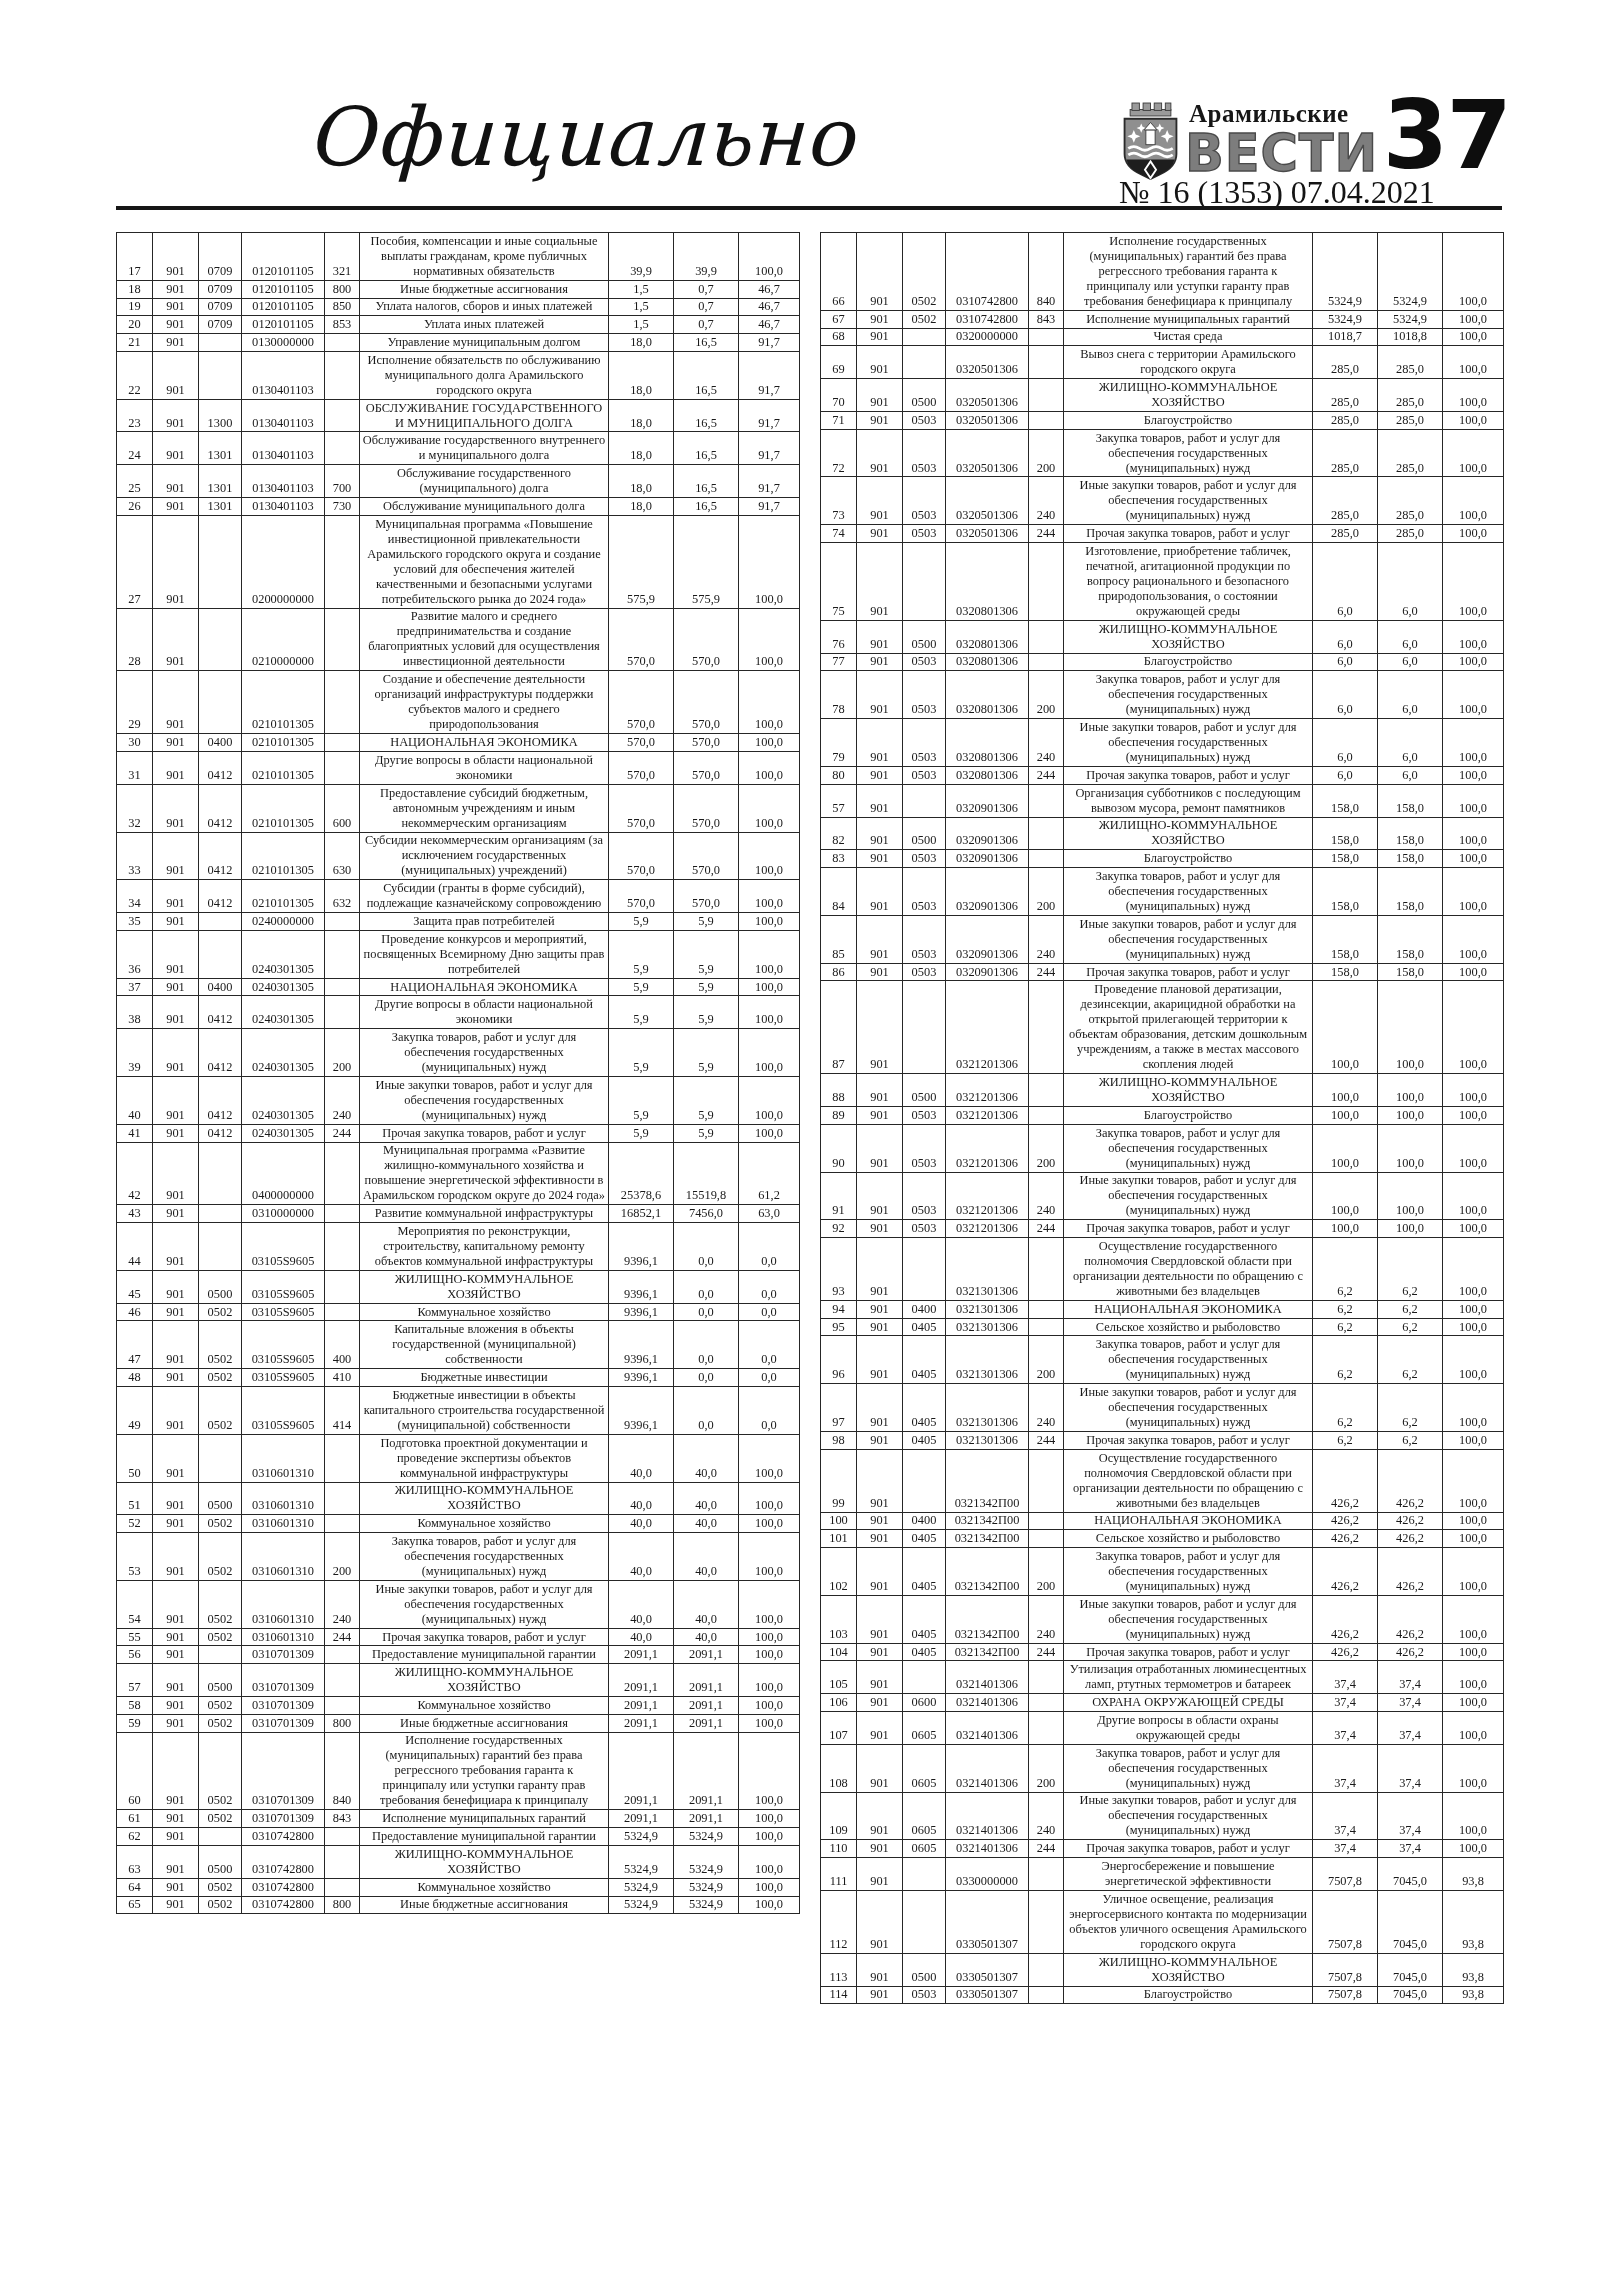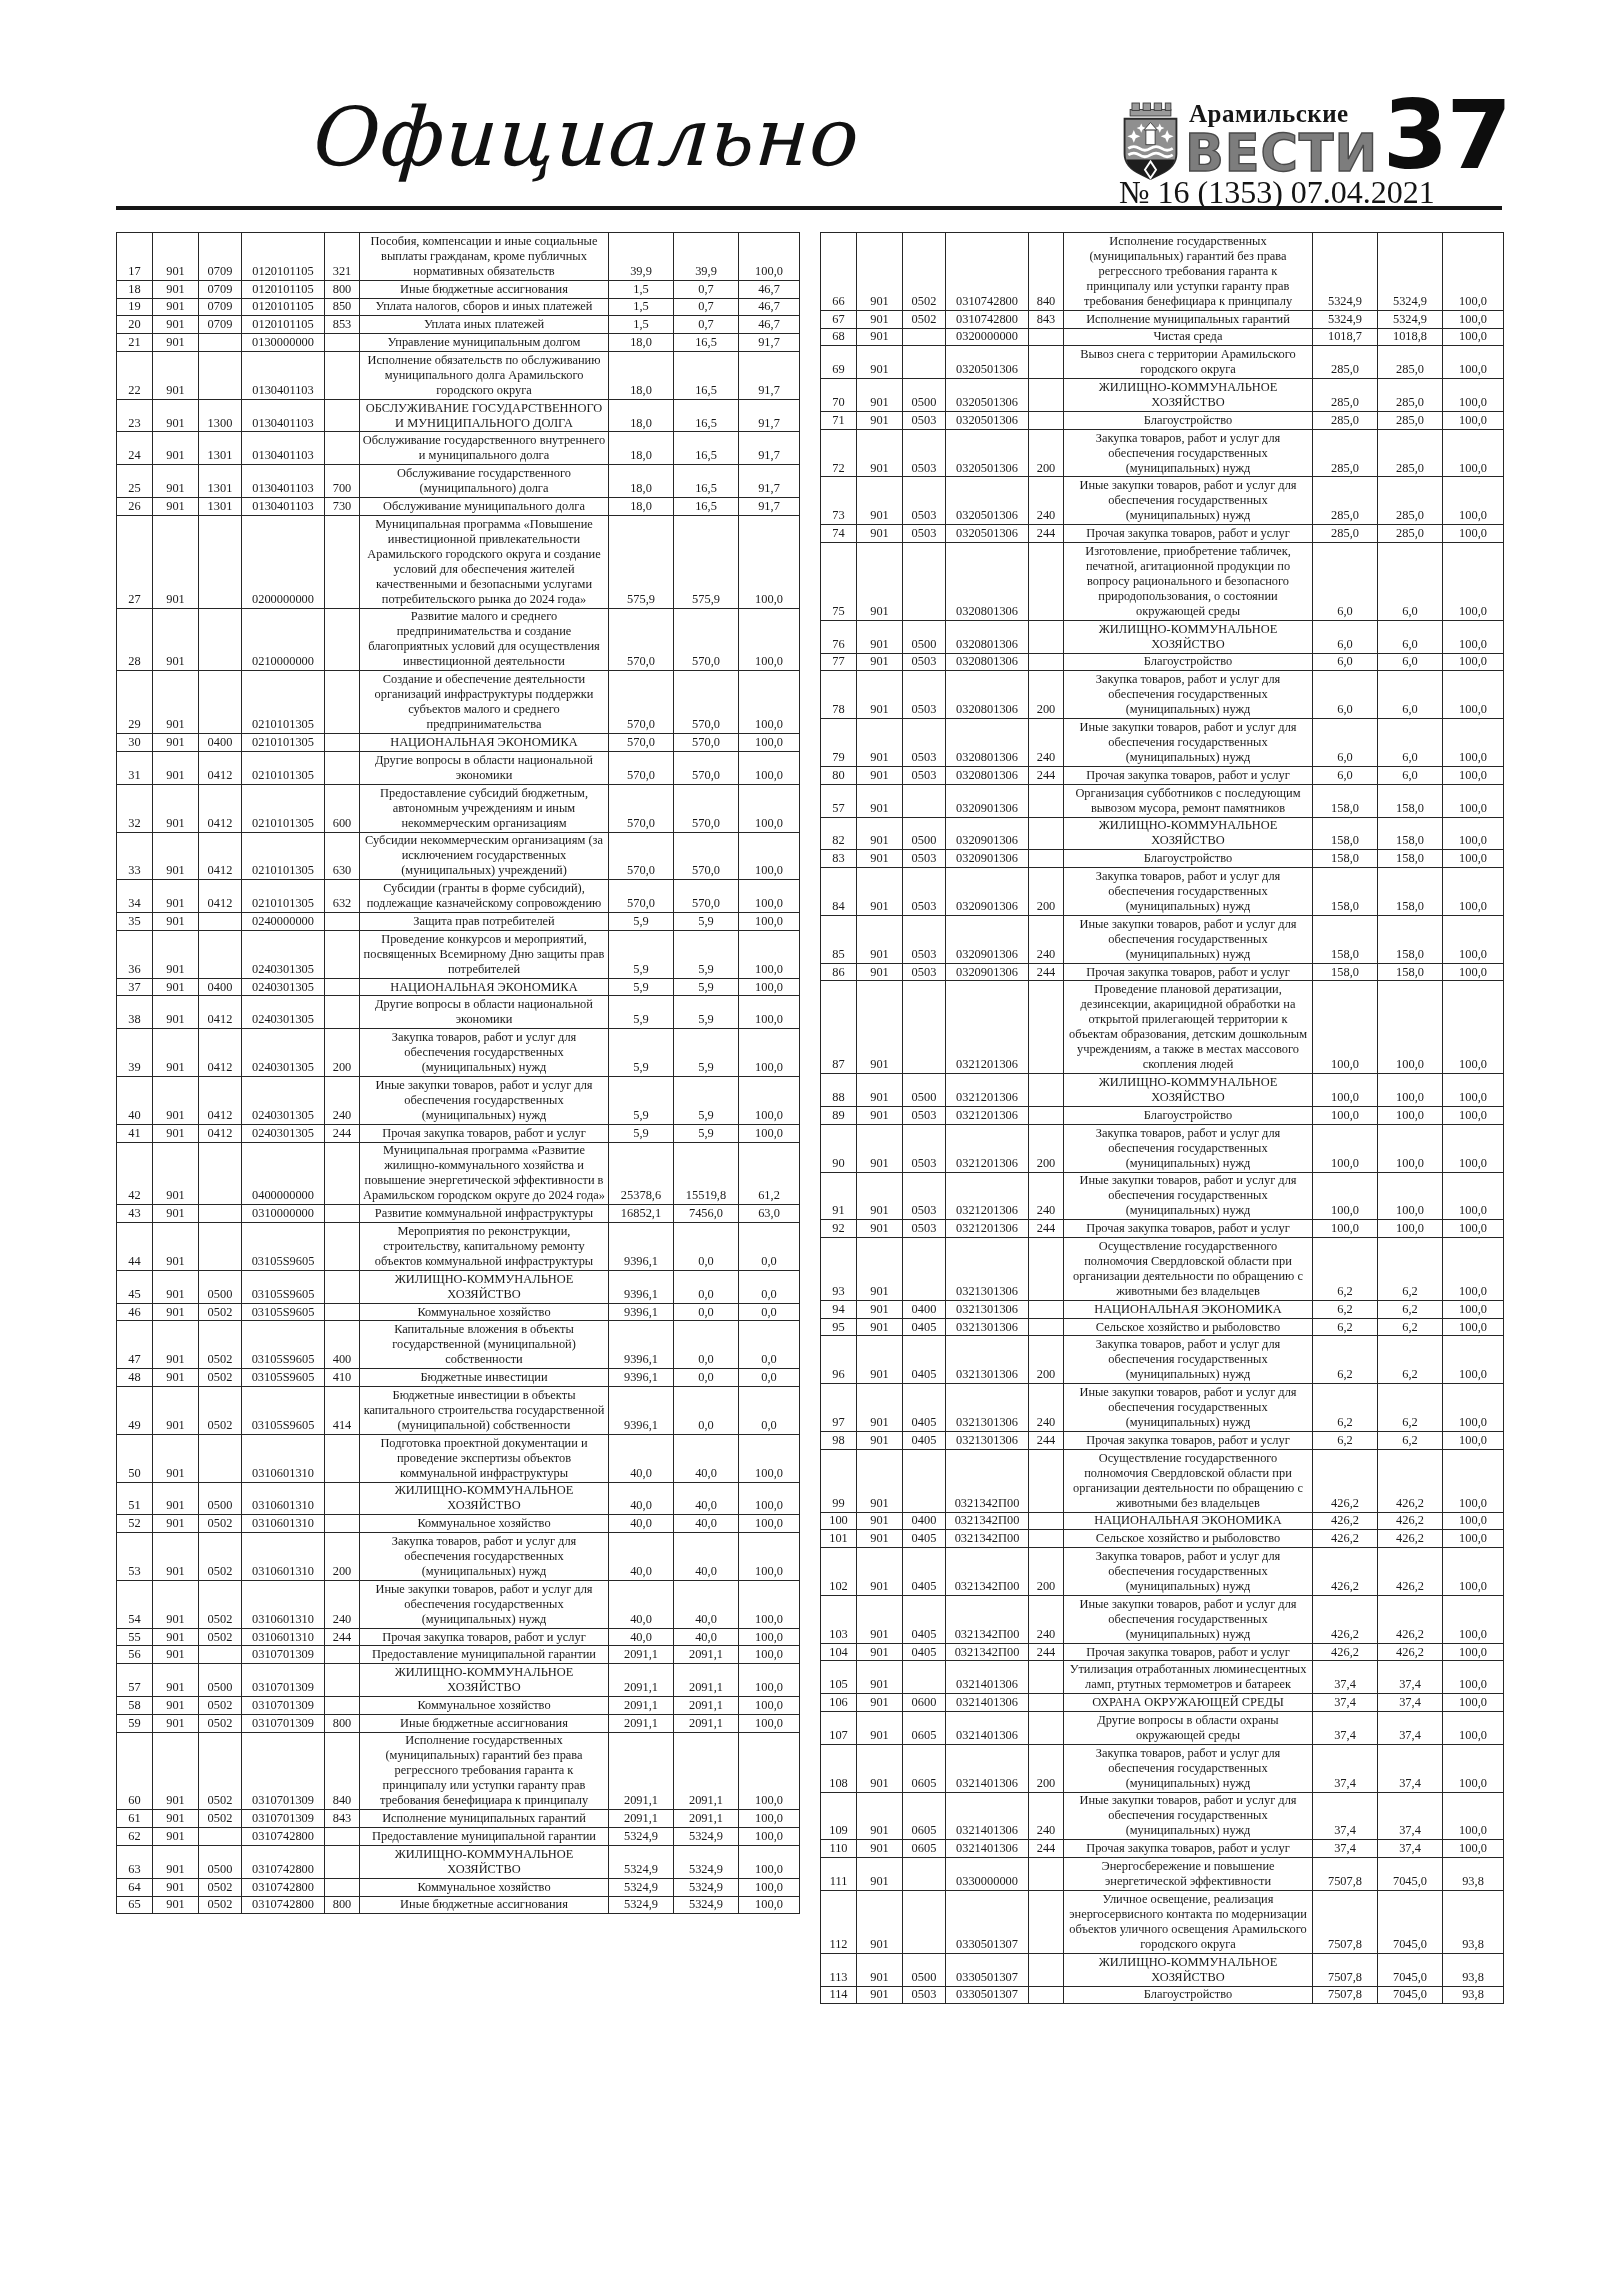--- a/index.html
+++ b/index.html
@@ -245,21 +245,21 @@
           <td>570,0</td>
           <td>570,0</td>
           <td>100,0</td>
         </tr>
         <tr>
           <td>29</td>
           <td>901</td>
           <td></td>
           <td>0210101305</td>
           <td></td>
-          <td>Создание и обеспечение деятельности организаций инфраструктуры поддержки субъектов малого и среднего предпринимательства</td>
+          <td>Создание и обеспечение деятельности организаций инфраструктуры поддержки субъектов малого и среднего природопользования</td>
           <td>570,0</td>
           <td>570,0</td>
           <td>100,0</td>
         </tr>
         <tr>
           <td>30</td>
           <td>901</td>
           <td>0400</td>
           <td>0210101305</td>
           <td></td>

